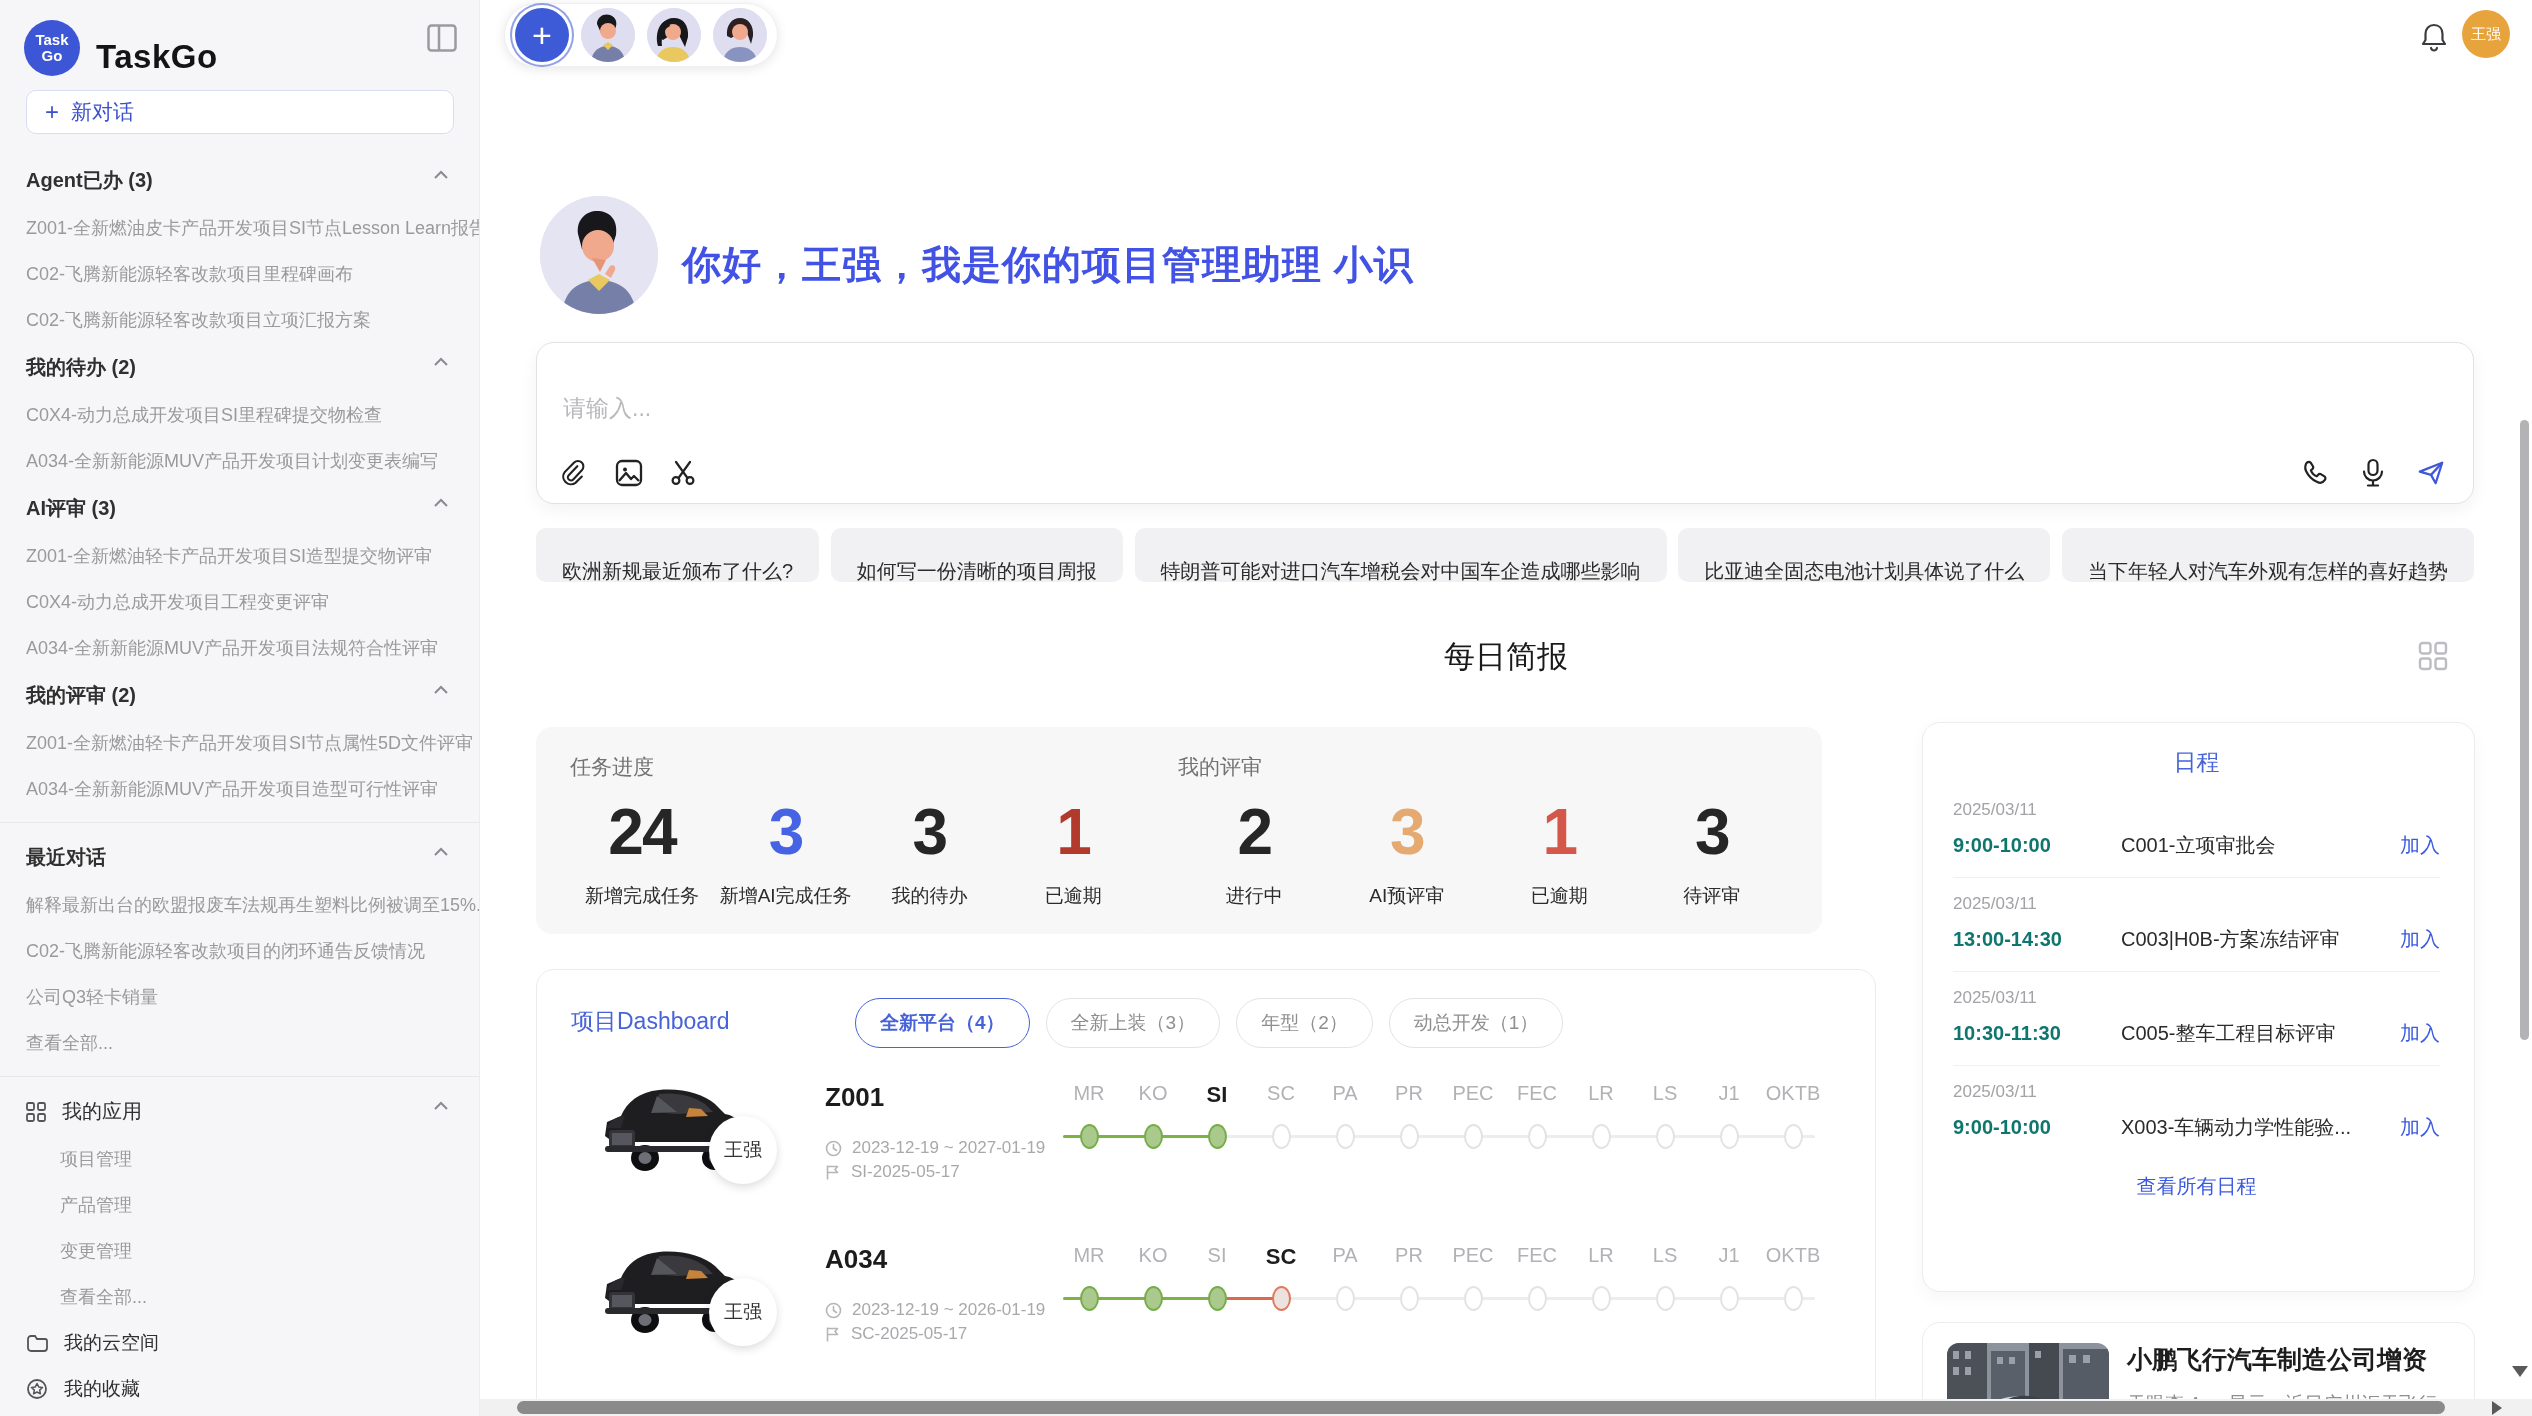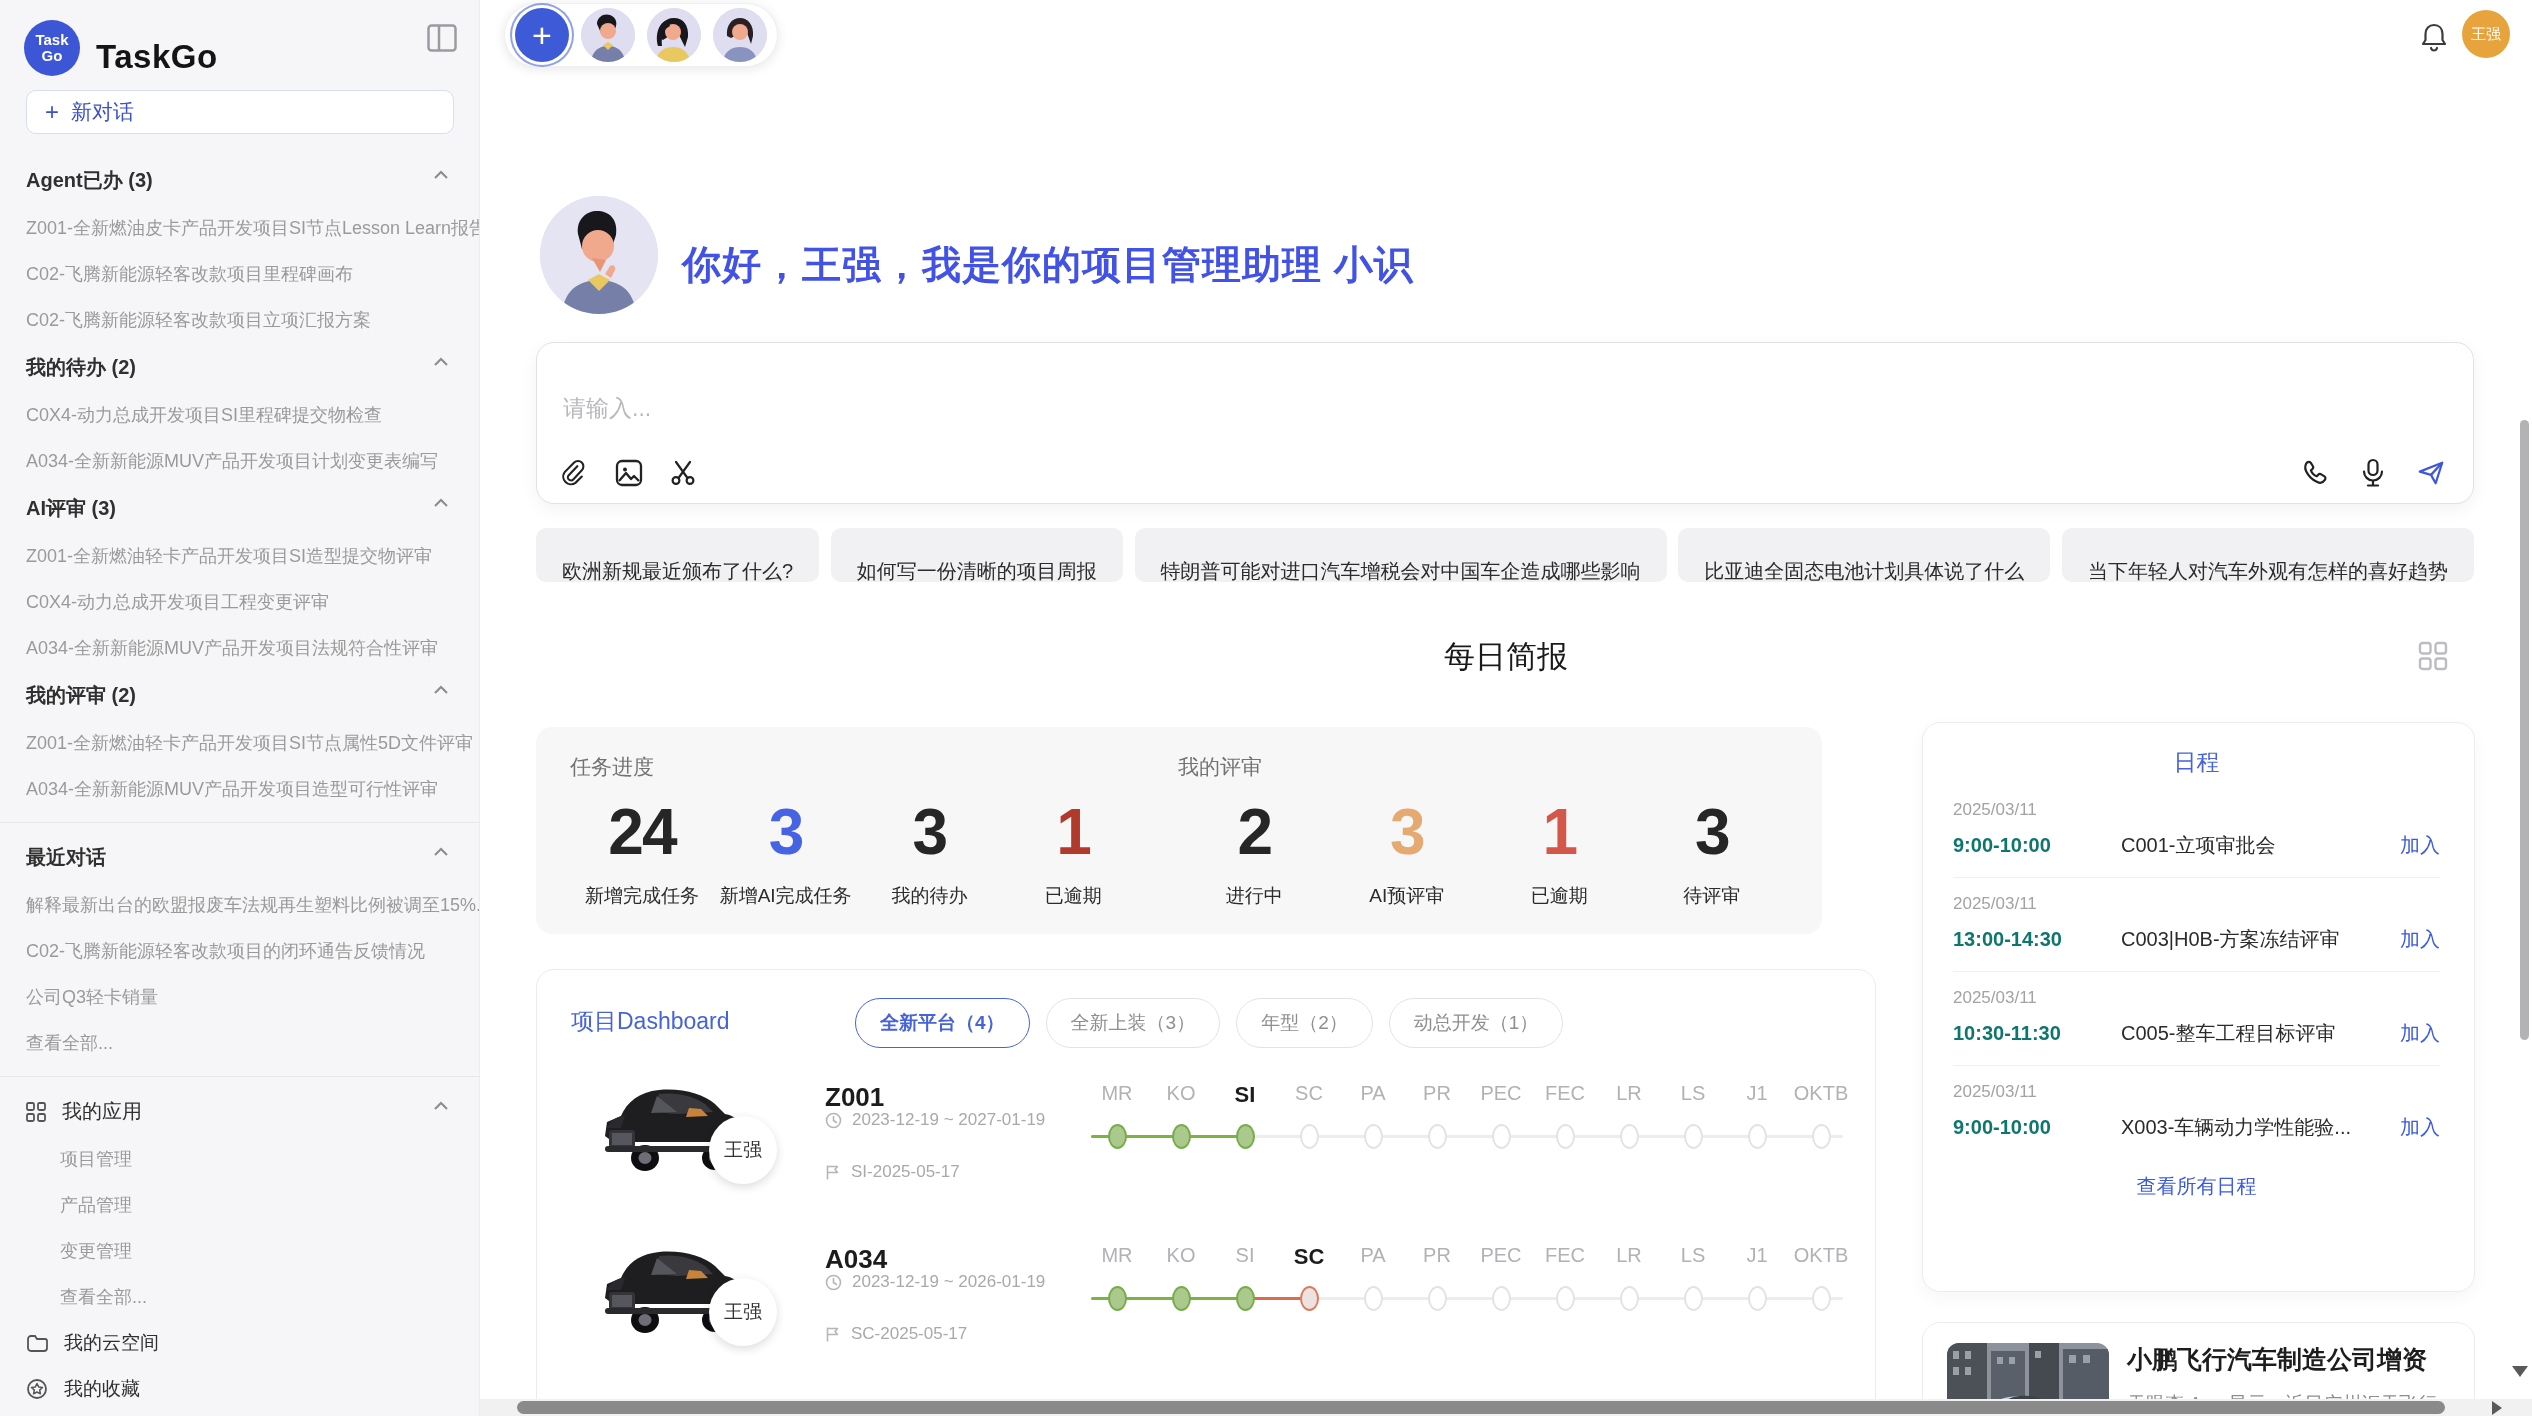--- a/index.html
+++ b/index.html
@@ -86,22 +86,22 @@
   .filter { height:50px; line-height:48px; padding:0 24px; border-radius:25px; font-size:19px;
     border:1px solid #e3e3e6; color:#8f8f8f; background:#fff; cursor:pointer; white-space:nowrap; }
   .filter.active { border-color:#4763d8; color:#4763d8; font-weight:700; }
   .proj-row { position:relative; height:162px; }
   .truck { position:absolute; left:56px; top:6px; width:156px; height:96px; }
   .owner-badge { position:absolute; left:172px; top:46px; width:68px; height:68px; border-radius:50%;
     background:#fff; box-shadow:0 3px 10px rgba(0,0,0,.14); display:flex; align-items:center; justify-content:center;
     font-size:19px; color:#333; }
   .proj-code { position:absolute; left:288px; top:12px; font-size:26px; font-weight:700; color:#1c1c1c; }
   .proj-meta { position:absolute; left:288px; display:flex; gap:10px; align-items:center; font-size:17px; color:#a9a9ad; }
-  .proj-meta.m1 { top:40px; } .proj-meta.m2 { top:92px; }
-  .timeline { position:absolute; left:548px; top:12px; width:790px; }
+  .proj-meta.m1 { top:68px; } .proj-meta.m2 { top:92px; }
+  .timeline { position:absolute; left:520px; top:12px; width:790px; }
   .tl-labels { display:flex; }
   .tl-labels span { width:64px; text-align:center; font-size:20px; color:#b2b2b6; }
   .tl-labels span.cur { color:#1d1d1d; font-weight:700; font-size:22px; }
   .tl-dots { position:relative; height:40px; margin-top:8px; }
   .tl-line { position:absolute; top:19px; height:3px; border-radius:2px; background:#ededee; }
   .tl-line.base { left:6px; width:752px; }
   .tl-line.done-seg { background:#7cb342; }
   .tl-line.over-seg { background:#dd6a4c; }
   .dot { position:absolute; top:8px; width:19px; height:25px; border-radius:50%; background:#fff; border:2px solid #e3e3e5; }
   .dot.done { background:#abc98d; border-color:#76ad4b; }

